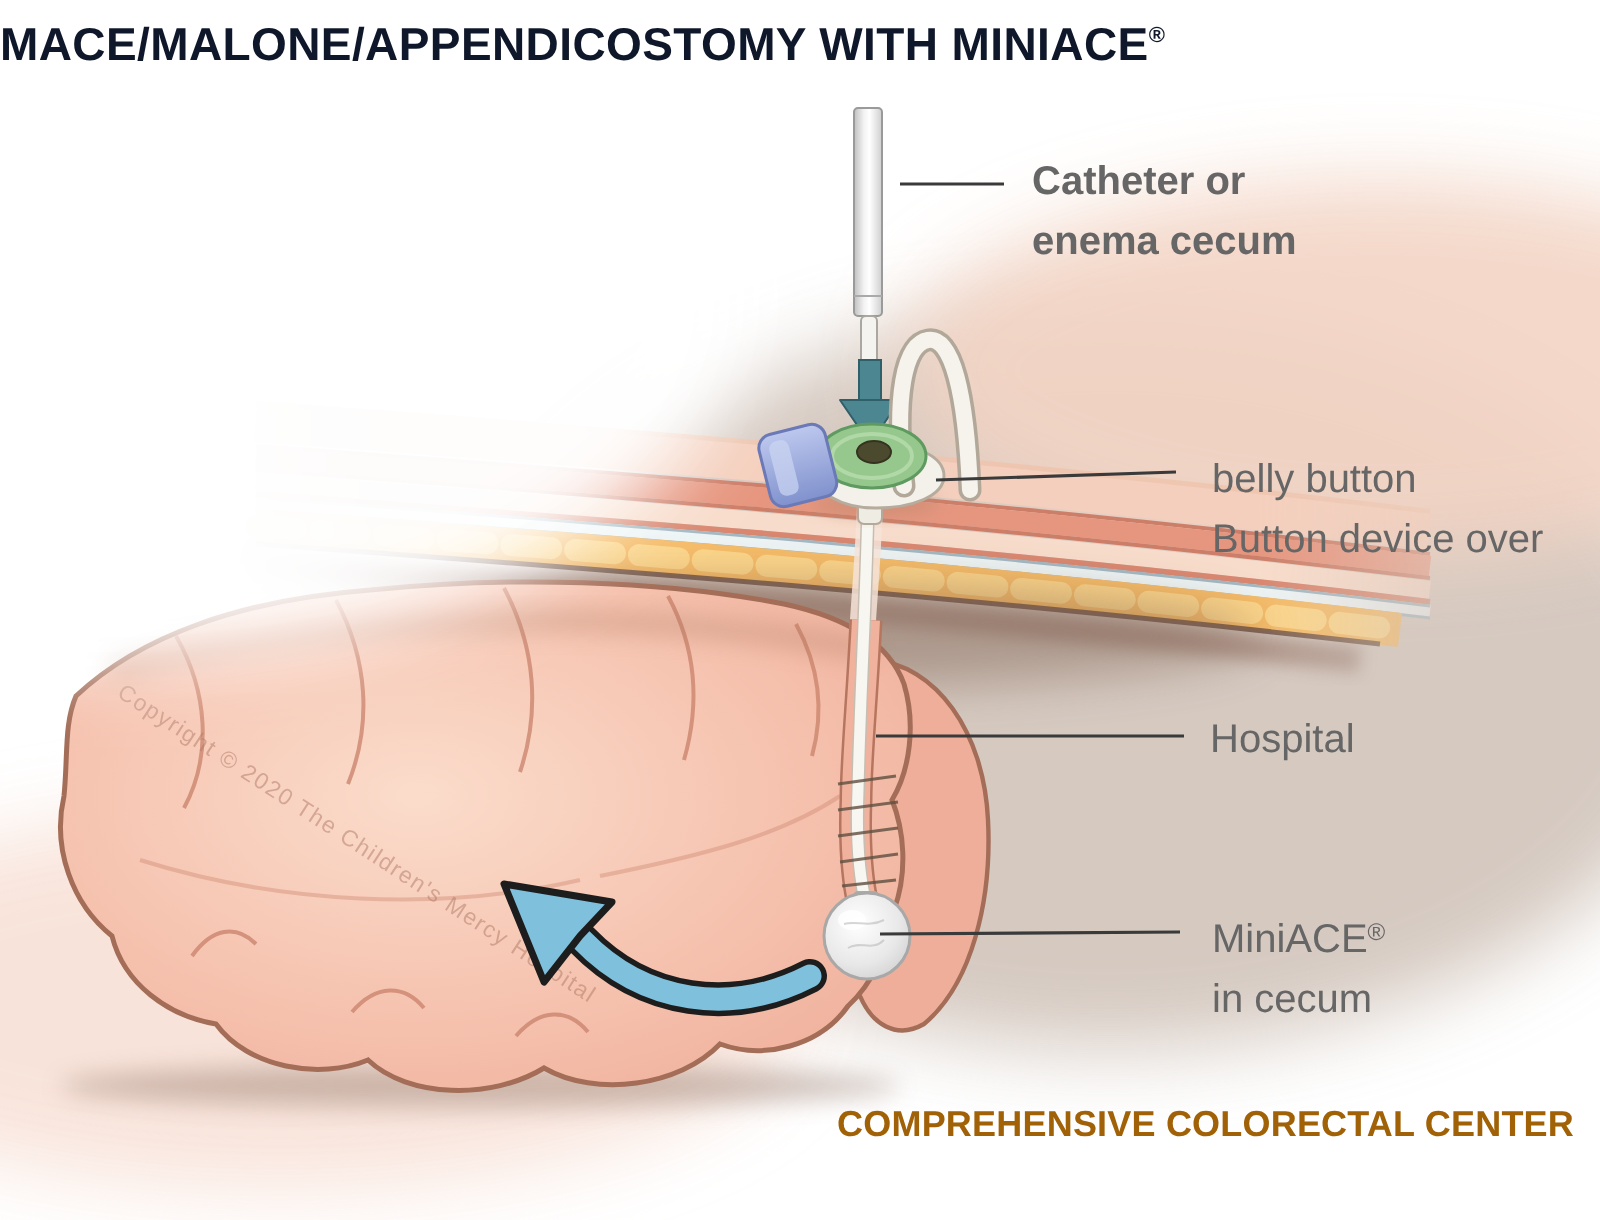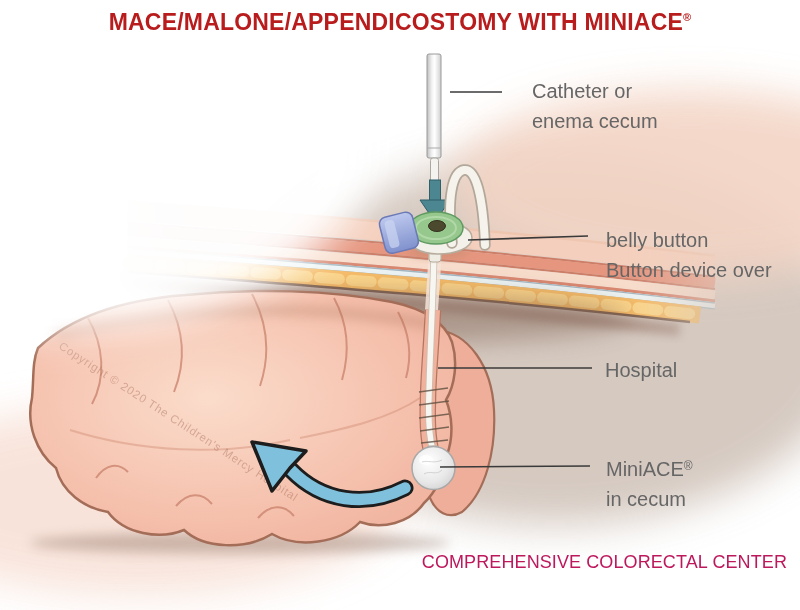--- a/index.html
+++ b/index.html
@@ -2,32 +2,32 @@
 <html><head>
 <meta charset="utf-8">
 <style>
   html,body{margin:0;padding:0;background:#fff;}
   #stage{
     position:relative;width:800px;height:610px;overflow:hidden;background:#ffffff;
     font-family:"Liberation Sans", sans-serif;
   }
   #stage svg{position:absolute;left:0;top:0;}
   .title{
-    position:absolute;left:0;top:9px;width:800px;text-align:center;
-    font-weight:bold;font-size:23px;letter-spacing:0.2px;color:#b91c1c;
+    position:absolute;left:0;top:9px;width:800px;text-align:left;
+    font-weight:bold;font-size:23px;letter-spacing:0.2px;color:#0f172a;
   }
   .title sup{font-size:11px;vertical-align:9px;font-weight:bold;}
   .lbl{
     position:absolute;font-size:20px;line-height:30px;color:#666666;
   }
   .lbl span{display:block;}
   .lbl sup{font-size:12px;vertical-align:6px;}
   .footer{
-    position:absolute;right:13px;top:552px;font-weight:normal;font-size:18px;
-    letter-spacing:0.1px;color:#be185d;
+    position:absolute;right:13px;top:552px;font-weight:bold;font-size:18px;
+    letter-spacing:0.1px;color:#a16207;
   }
 </style>
 </head>
 <body>
 
 <div id="stage">
 
   <svg width="800" height="610" viewBox="0 0 800 610">
     <defs>
       <radialGradient id="bowelGrad" cx="0.42" cy="0.42" r="0.8">
@@ -177,21 +177,21 @@
     <g stroke="#3a3a3a" stroke-width="1.6">
       <line x1="450" y1="92" x2="502" y2="92"></line>
       <line x1="468" y1="240" x2="588" y2="236"></line>
       <line x1="438" y1="368" x2="592" y2="368"></line>
       <line x1="440" y1="467" x2="590" y2="466"></line>
     </g>
   </svg>
 
   <div class="title"><span>MACE/MALONE/APPENDICOSTOMY WITH MINIACE</span><sup>®</sup></div>
 
-  <div class="lbl" style="left:532px;top:76px;">
+  <div class="lbl" style="left:516px;top:76px;font-weight:bold;">
     <span>Catheter or</span>
     <span>enema cecum</span>
   </div>
 
   <div class="lbl" style="left:606px;top:225px;">
     <span>belly button</span>
     <span>Button device over</span>
   </div>
 
   <div class="lbl" style="left:605px;top:355px;">

